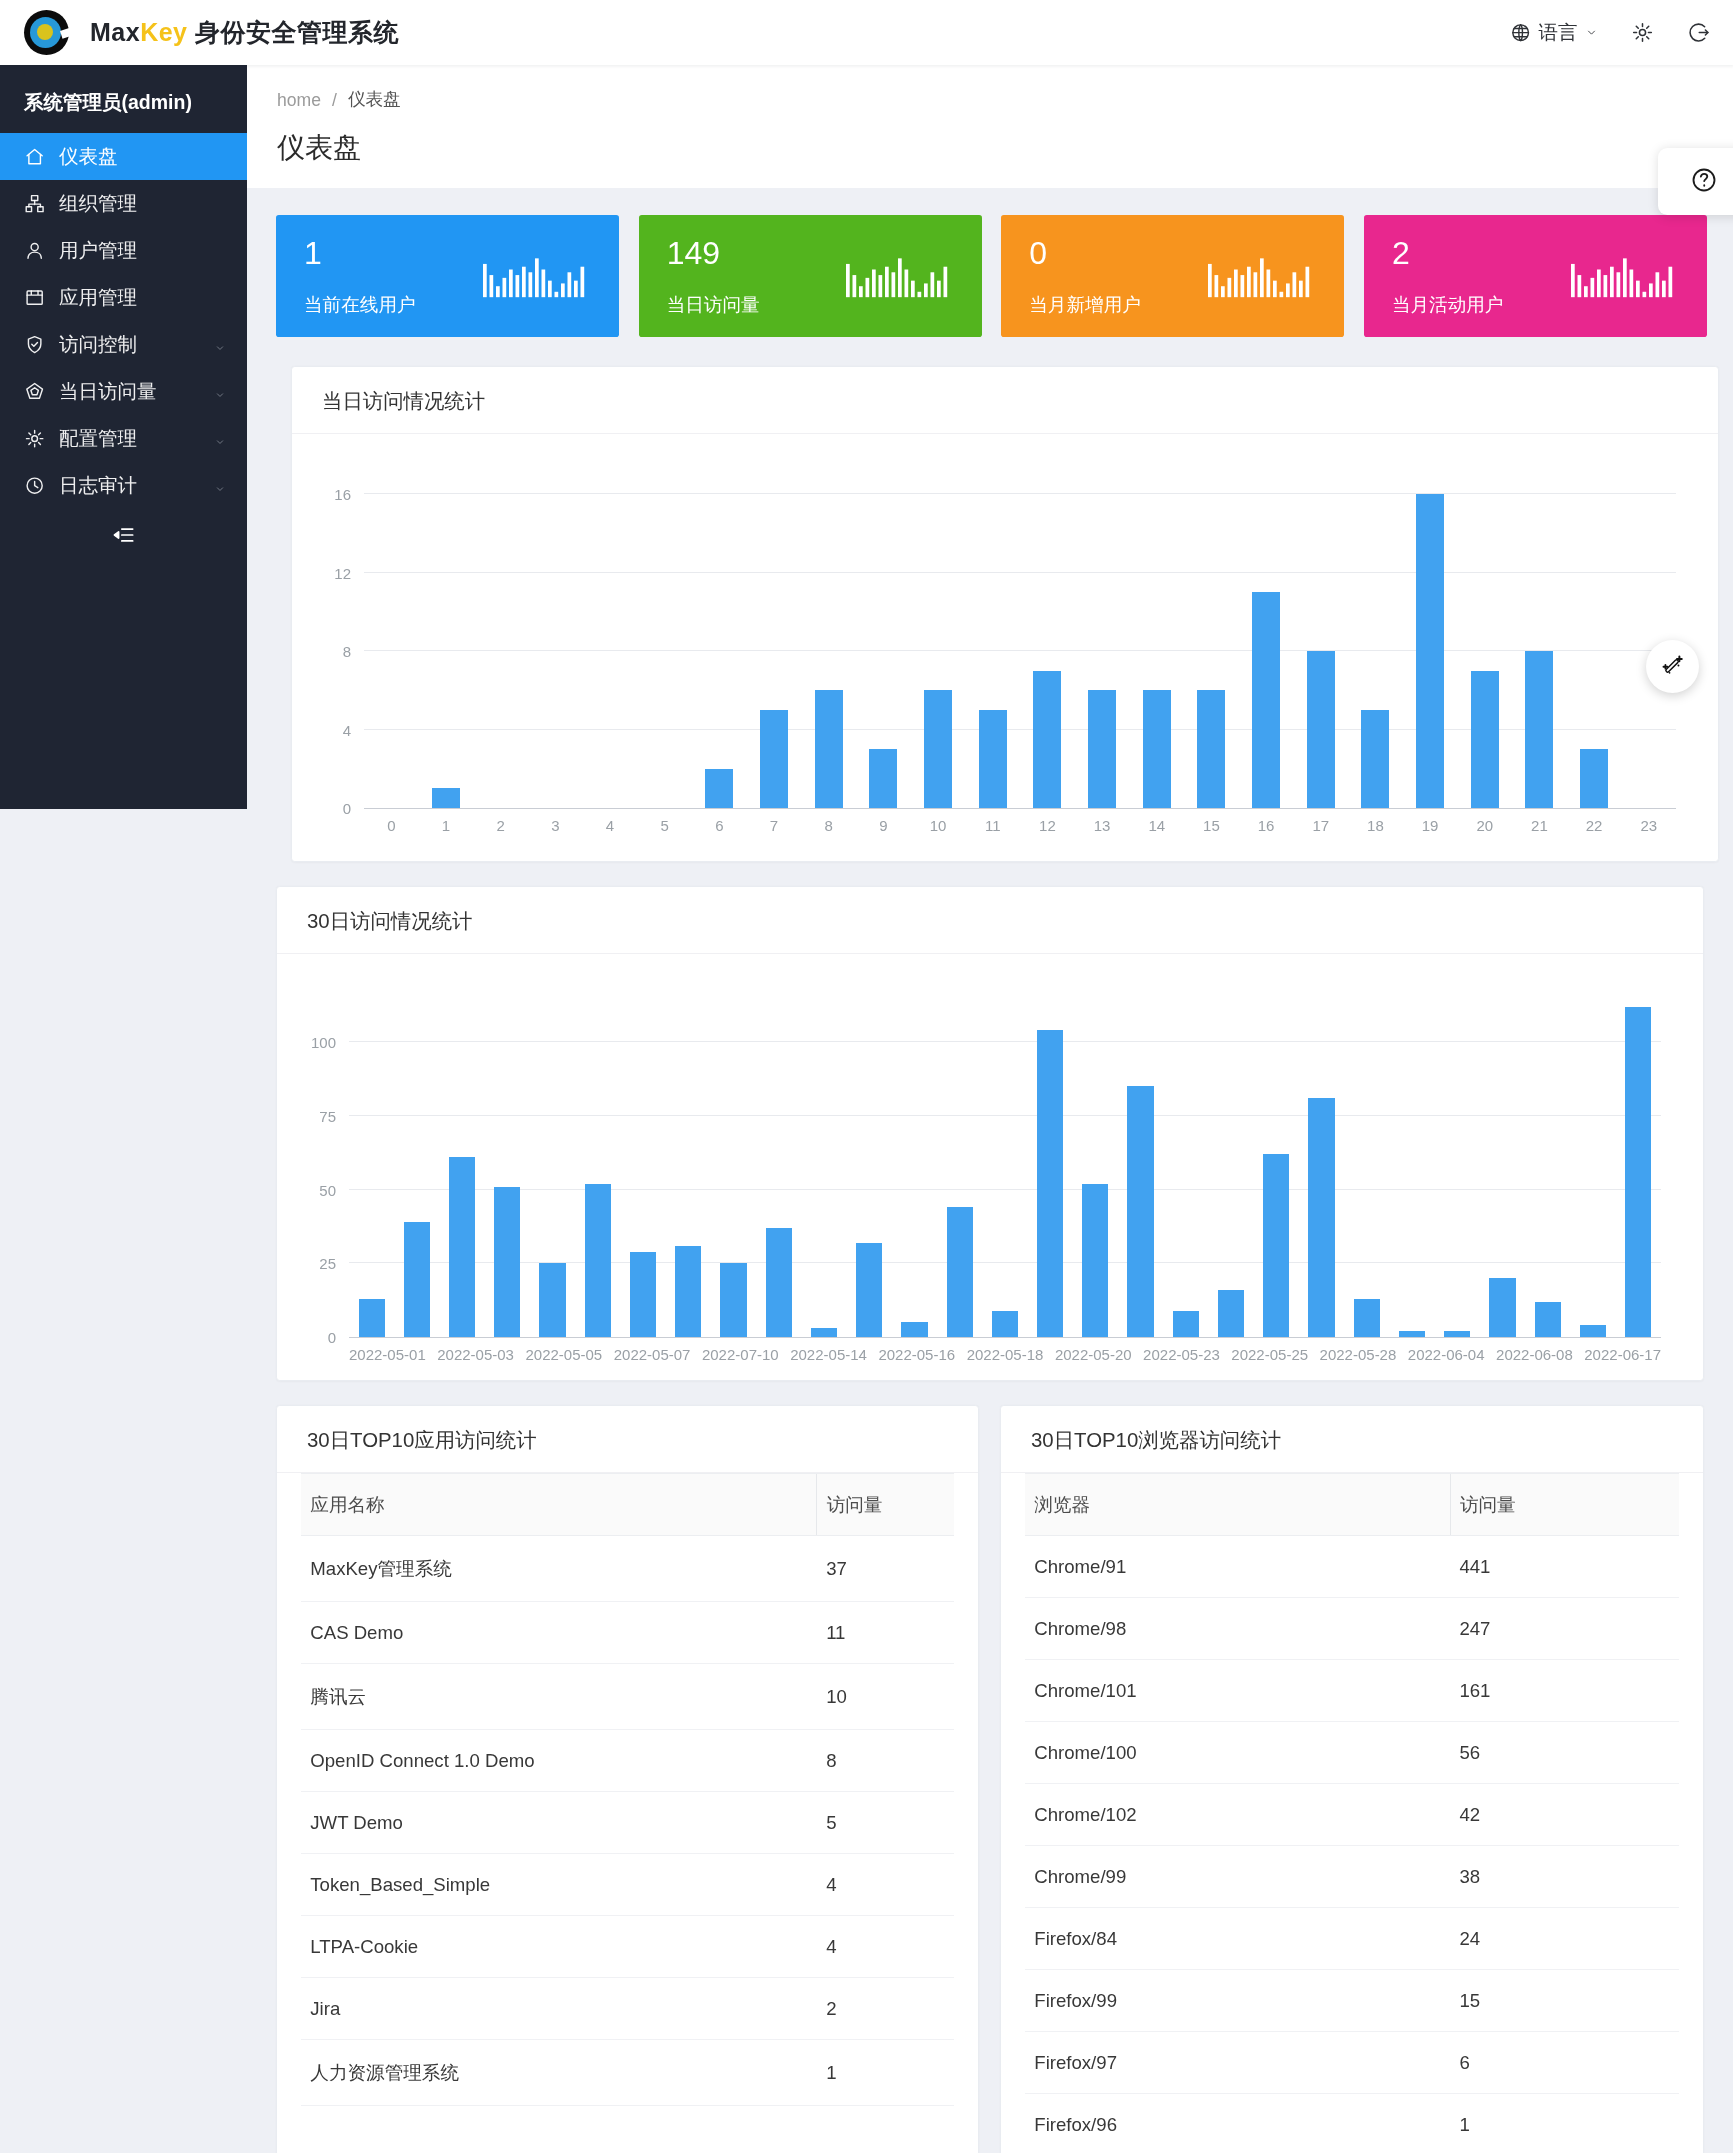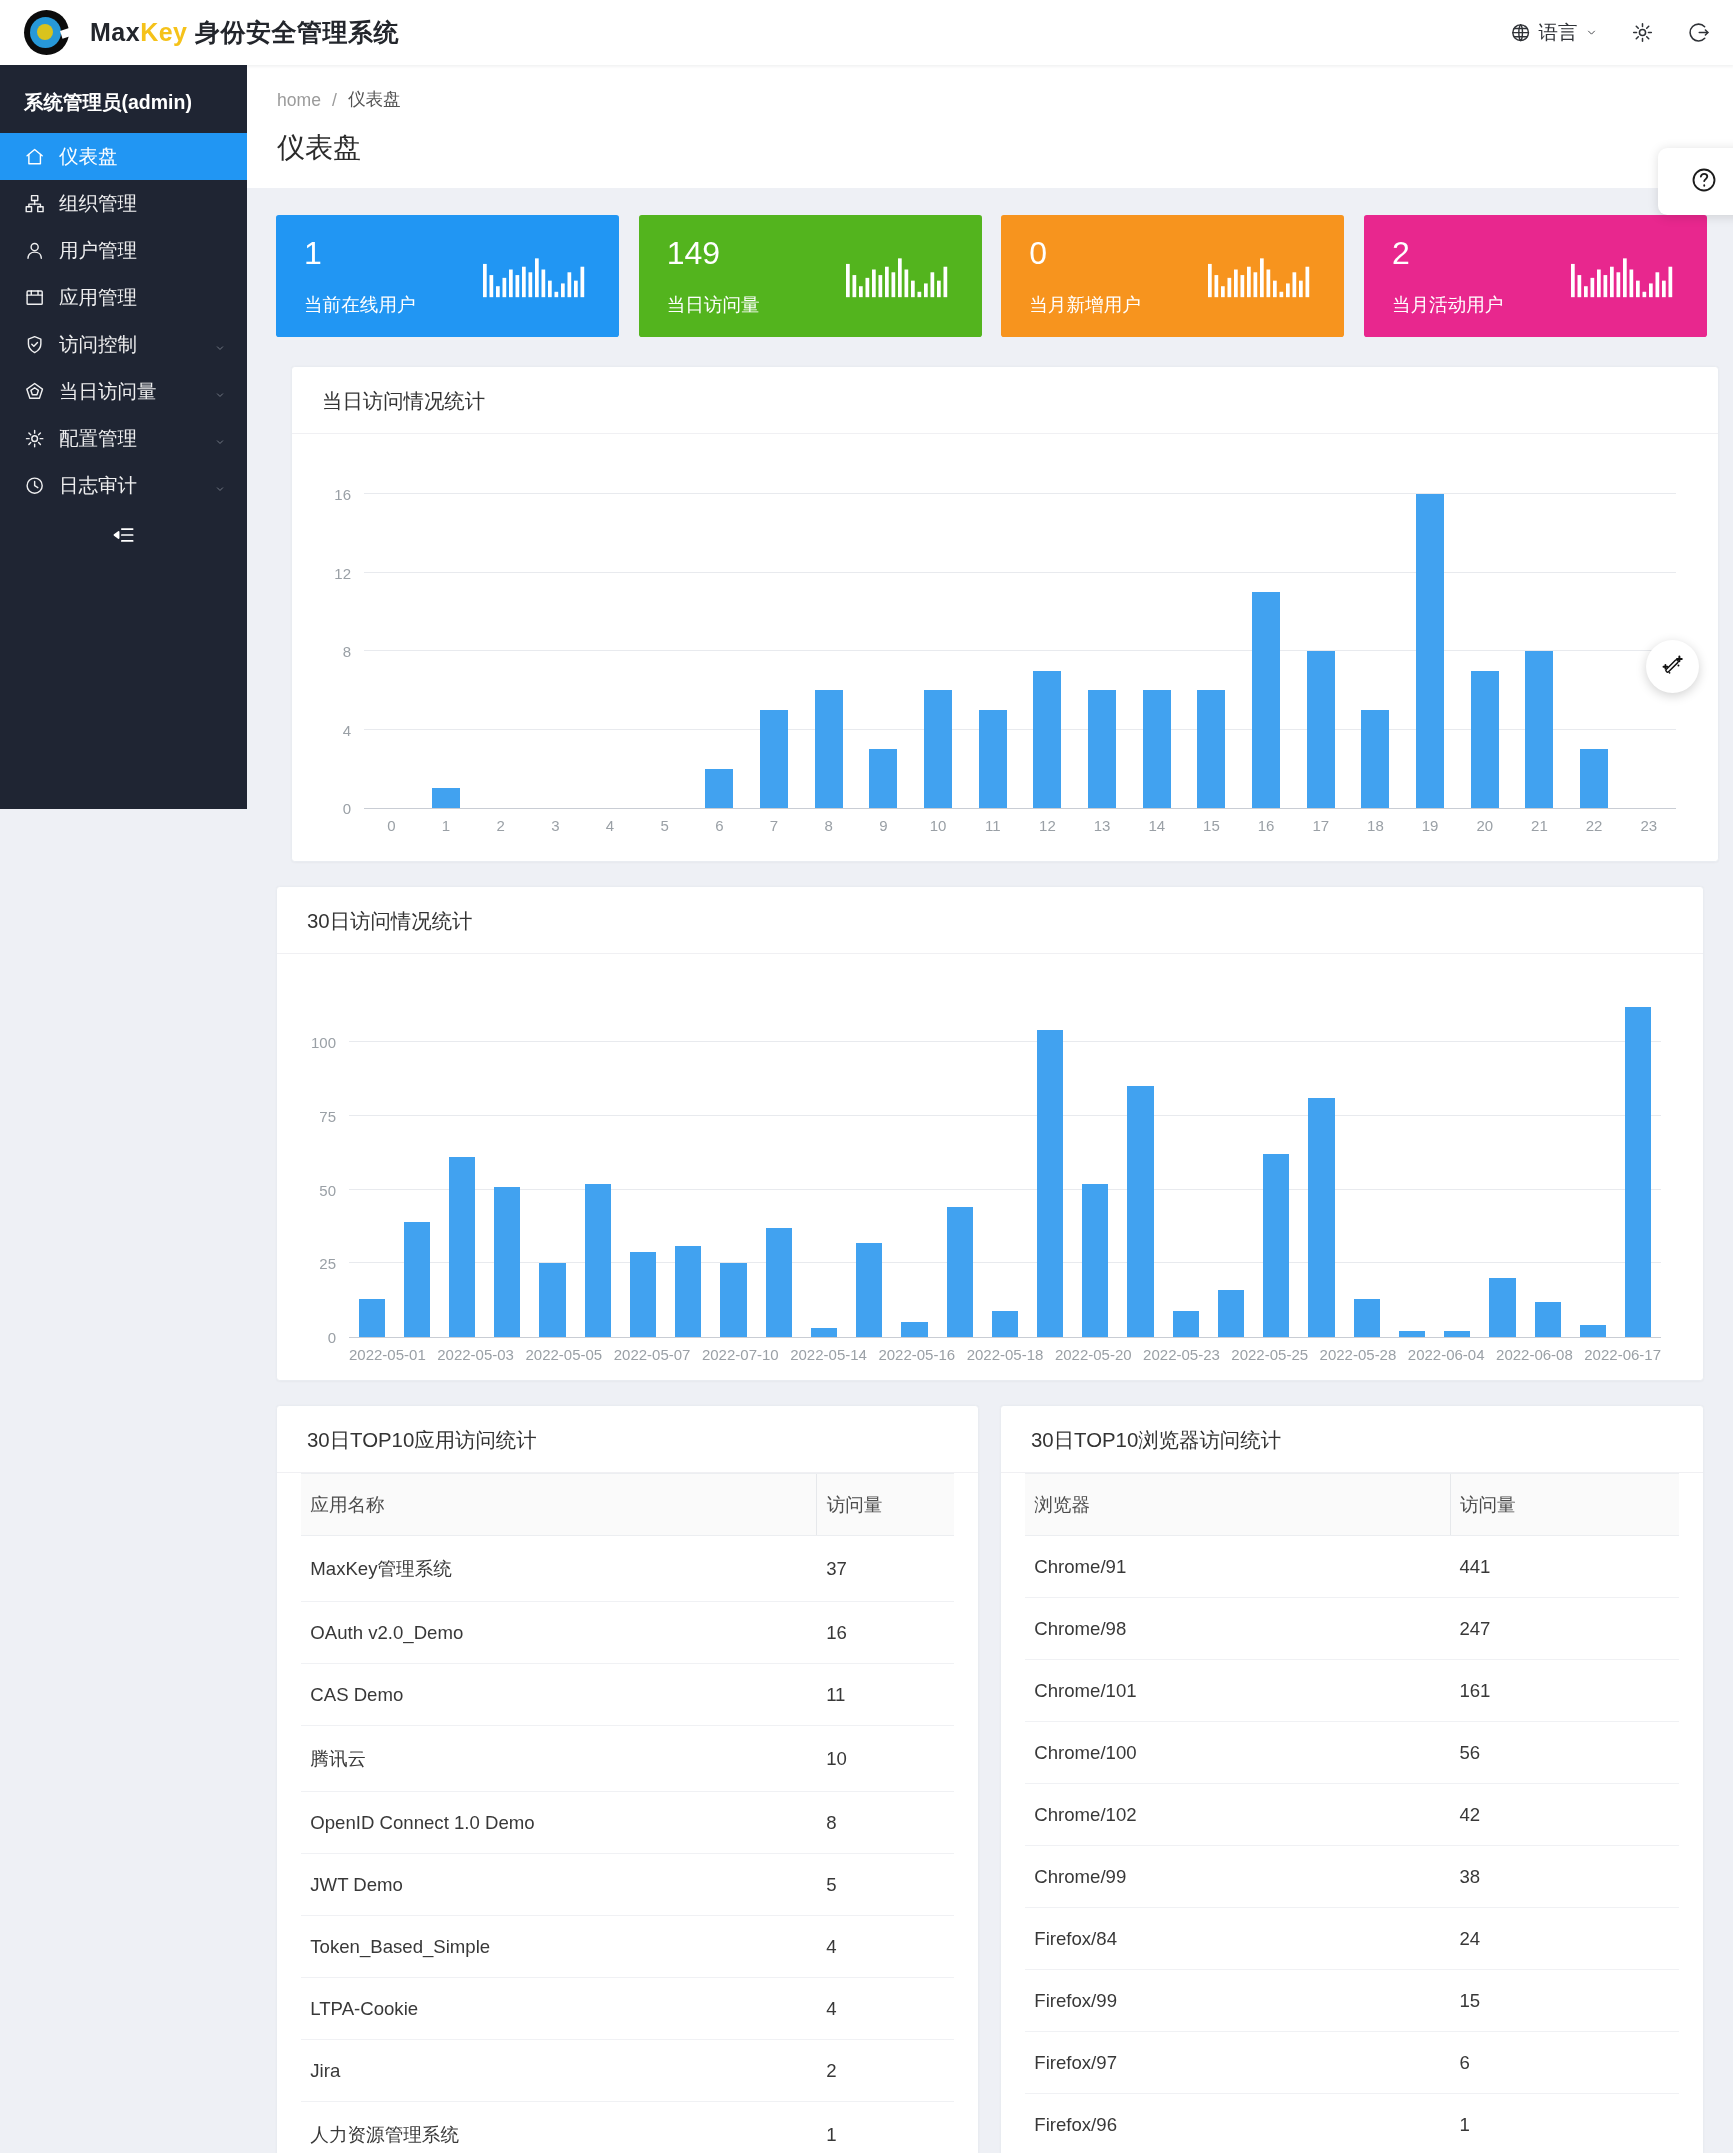--- a/index.html
+++ b/index.html
@@ -577,24 +577,20 @@
         <th>应用名称</th>
         <th class="val">访问量</th>
       </tr>
         </thead>
       <tbody id="tbody-0">
           <tr>
             <td>MaxKey管理系统</td>
             <td>37</td>
           </tr>
           <tr>
-            <td>OAuth v2.0_Demo</td>
-            <td>16</td>
-          </tr>
-          <tr>
             <td>CAS Demo</td>
             <td>11</td>
           </tr>
           <tr>
             <td>腾讯云</td>
             <td>10</td>
           </tr>
           <tr>
             <td>OpenID Connect 1.0 Demo</td>
             <td>8</td>

